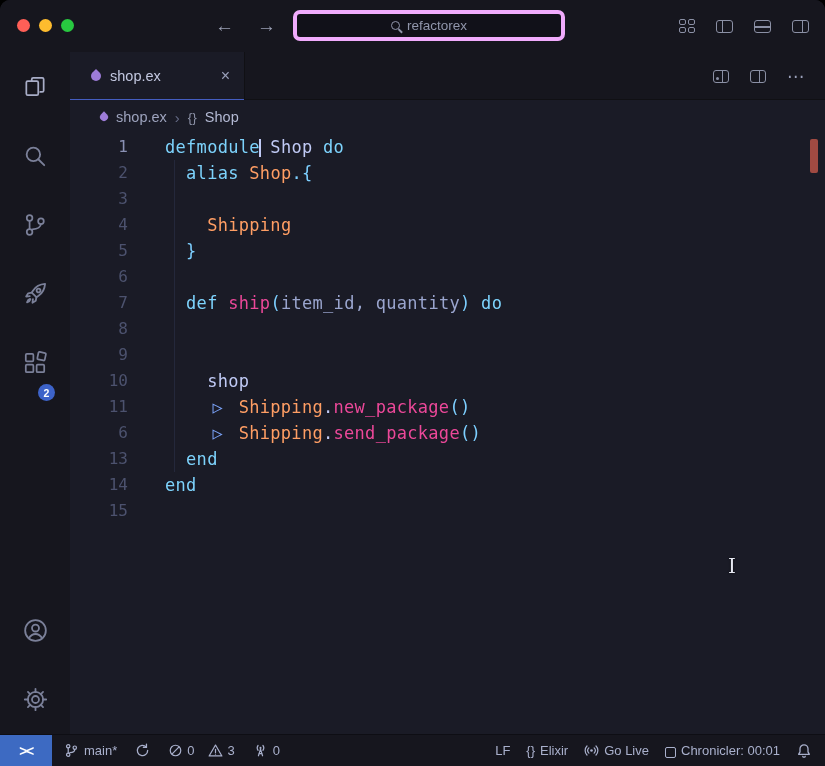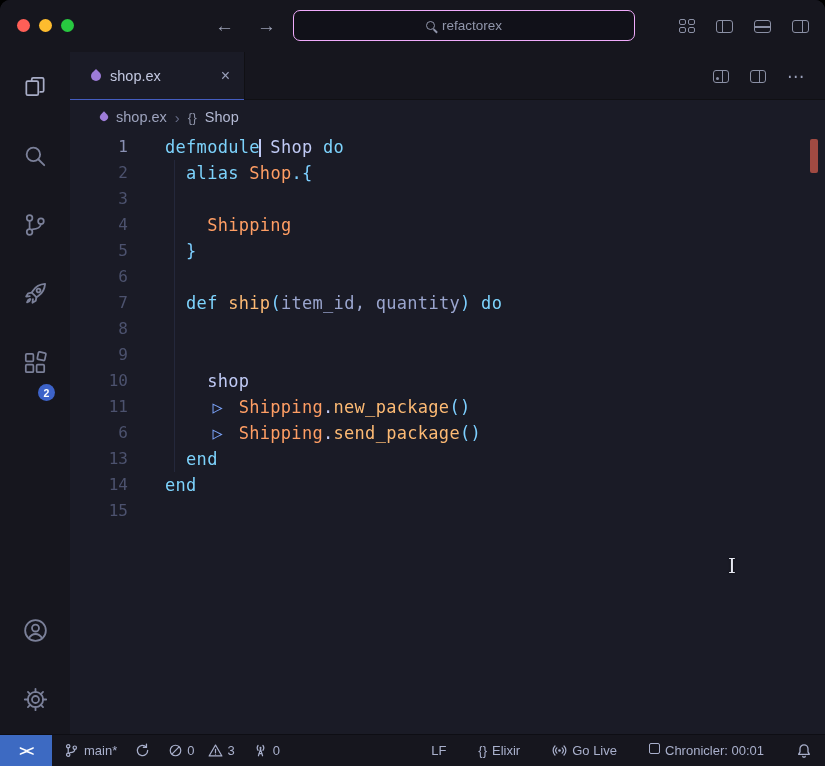--- a/index.html
+++ b/index.html
@@ -7,21 +7,21 @@
   .window{position:relative;width:825px;height:766px;background:#1a1b26;border-radius:10px 10px 0 0;overflow:hidden;
           font-family:"Liberation Sans","DejaVu Sans",sans-serif;color:#a9b0cc}
 
   
   .titlebar{position:absolute;left:0;top:0;right:0;height:52px;background:#16161e}
   .traffic{position:absolute;left:17px;top:19px;display:flex;gap:9px}
   .light{width:13px;height:13px;border-radius:50%}
   .light.red{background:#ff5f57}.light.yellow{background:#febc2e}.light.green{background:#28c840}
   .nav-arrows{position:absolute;left:215px;top:0;height:52px;display:flex;align-items:center;gap:23px;
               color:#9ba0b5;font-size:19px}
-  .searchbox{position:absolute;left:293px;top:10px;width:342px;height:31px;background:#111119;border:1px solid #f0abfc;
+  .searchbox{position:absolute;left:293px;top:10px;width:272px;height:31px;background:#111119;border:4px solid #f0abfc;
              border-radius:7px;display:flex;align-items:center;justify-content:center;gap:7px;color:#9196ab;font-size:13.5px}
   .mini-mag{width:9px;height:9px;border:1.5px solid currentColor;border-radius:50%;position:relative;display:inline-block}
   .mini-mag::after{content:"";position:absolute;width:5px;height:1.5px;background:currentColor;transform:rotate(45deg);right:-4px;bottom:-2px}
   .layout-icons{position:absolute;right:16px;top:0;height:52px;display:flex;align-items:center;gap:21px}
   .lo{width:17px;height:13px;border:1.5px solid #8b90a5;border-radius:3px;position:relative}
   .lo.left-div::after{content:"";position:absolute;top:0;bottom:0;left:32%;width:1.5px;background:#8b90a5}
   .lo.bottom-div::after{content:"";position:absolute;left:0;right:0;top:52%;height:1.5px;background:#8b90a5}
   .lo.right-div::after{content:"";position:absolute;top:0;bottom:0;right:32%;width:1.5px;background:#8b90a5}
   .lo-grid{width:16px;height:14px;display:grid;grid-template-columns:1fr 1fr;grid-template-rows:1fr 1fr;gap:2.5px}
   .lo-grid i{border:1.4px solid #8b90a5;border-radius:2px;display:block}
@@ -57,39 +57,39 @@
 
   
   .code{position:absolute;left:70px;top:134px;right:0;bottom:32px;background:#1a1b26;overflow:hidden;
         font-family:"DejaVu Sans Mono","Liberation Mono",monospace;font-size:17px;letter-spacing:.3px}
   .code-line{display:flex;height:26px;line-height:26px;white-space:pre}
   .ln{width:58px;flex:none;text-align:right;color:#4c526e;font-size:16px;letter-spacing:0}
   .code-line.active .ln{color:#8a91b4}
   .lt{margin-left:37px;white-space:pre}
   .tk-kw{color:#7dd3fc}
   .tk-mod{color:#ff9e64}
-  .tk-fn{color:#fdba74}
+  .tk-fn{color:#ec4899}
   .tk-txt{color:#c0caf5}
   .tk-param{color:#9aa5ce}
   .tk-punct{color:#7dcfff}
   .tk-op{color:#7aa2f7;display:inline-block;width:21px;text-align:center;letter-spacing:0}
   .tk-cursor{display:inline-block;width:2px;height:18px;background:#c0caf5;vertical-align:middle;margin:0 -1px}
   .indent-guide{position:absolute;left:104px;top:26px;width:1px;height:312px;background:#24283b}
   .scroll-mark{position:absolute;right:7px;top:5px;width:8px;height:34px;background:#a04a42;border-radius:2px}
   .mouse-ibeam{position:absolute;left:658px;top:420px;font-family:"DejaVu Serif",serif;font-size:20px;color:#e6e8f2;
                text-shadow:0 0 2px rgba(0,0,0,.9);pointer-events:none}
 
   
   .statusbar{position:absolute;left:0;right:0;bottom:0;height:32px;background:#16161e;border-top:1px solid #0e0e14;
              display:flex;align-items:center;font-size:13px;color:#a9b0cc}
   .remote{width:52px;height:32px;background:#3d6ac2;color:#fff;display:flex;align-items:center;justify-content:center;
           font-weight:700;font-size:14px;letter-spacing:-1.5px;cursor:pointer}
   .sb-left{display:flex;align-items:center;gap:18px;margin-left:12px}
-  .sb-right{display:flex;align-items:center;gap:32px;margin-left:auto;margin-right:13px}
-  .sb-item{display:flex;align-items:flex-start;gap:5px;cursor:pointer;white-space:nowrap}
+  .sb-right{display:flex;align-items:center;gap:16px;margin-left:auto;margin-right:13px}
+  .sb-item{display:flex;align-items:flex-end;gap:5px;cursor:pointer;white-space:nowrap}
   .sb-item svg{display:block}
   .problems{gap:4px}
   .problems .wspace{width:6px}
   .checkbox{width:11px;height:11px;border:1.3px solid #a9b0cc;border-radius:2px;display:inline-block}
 </style>
 </head>
 <body>
 
 <div class="window">
 

